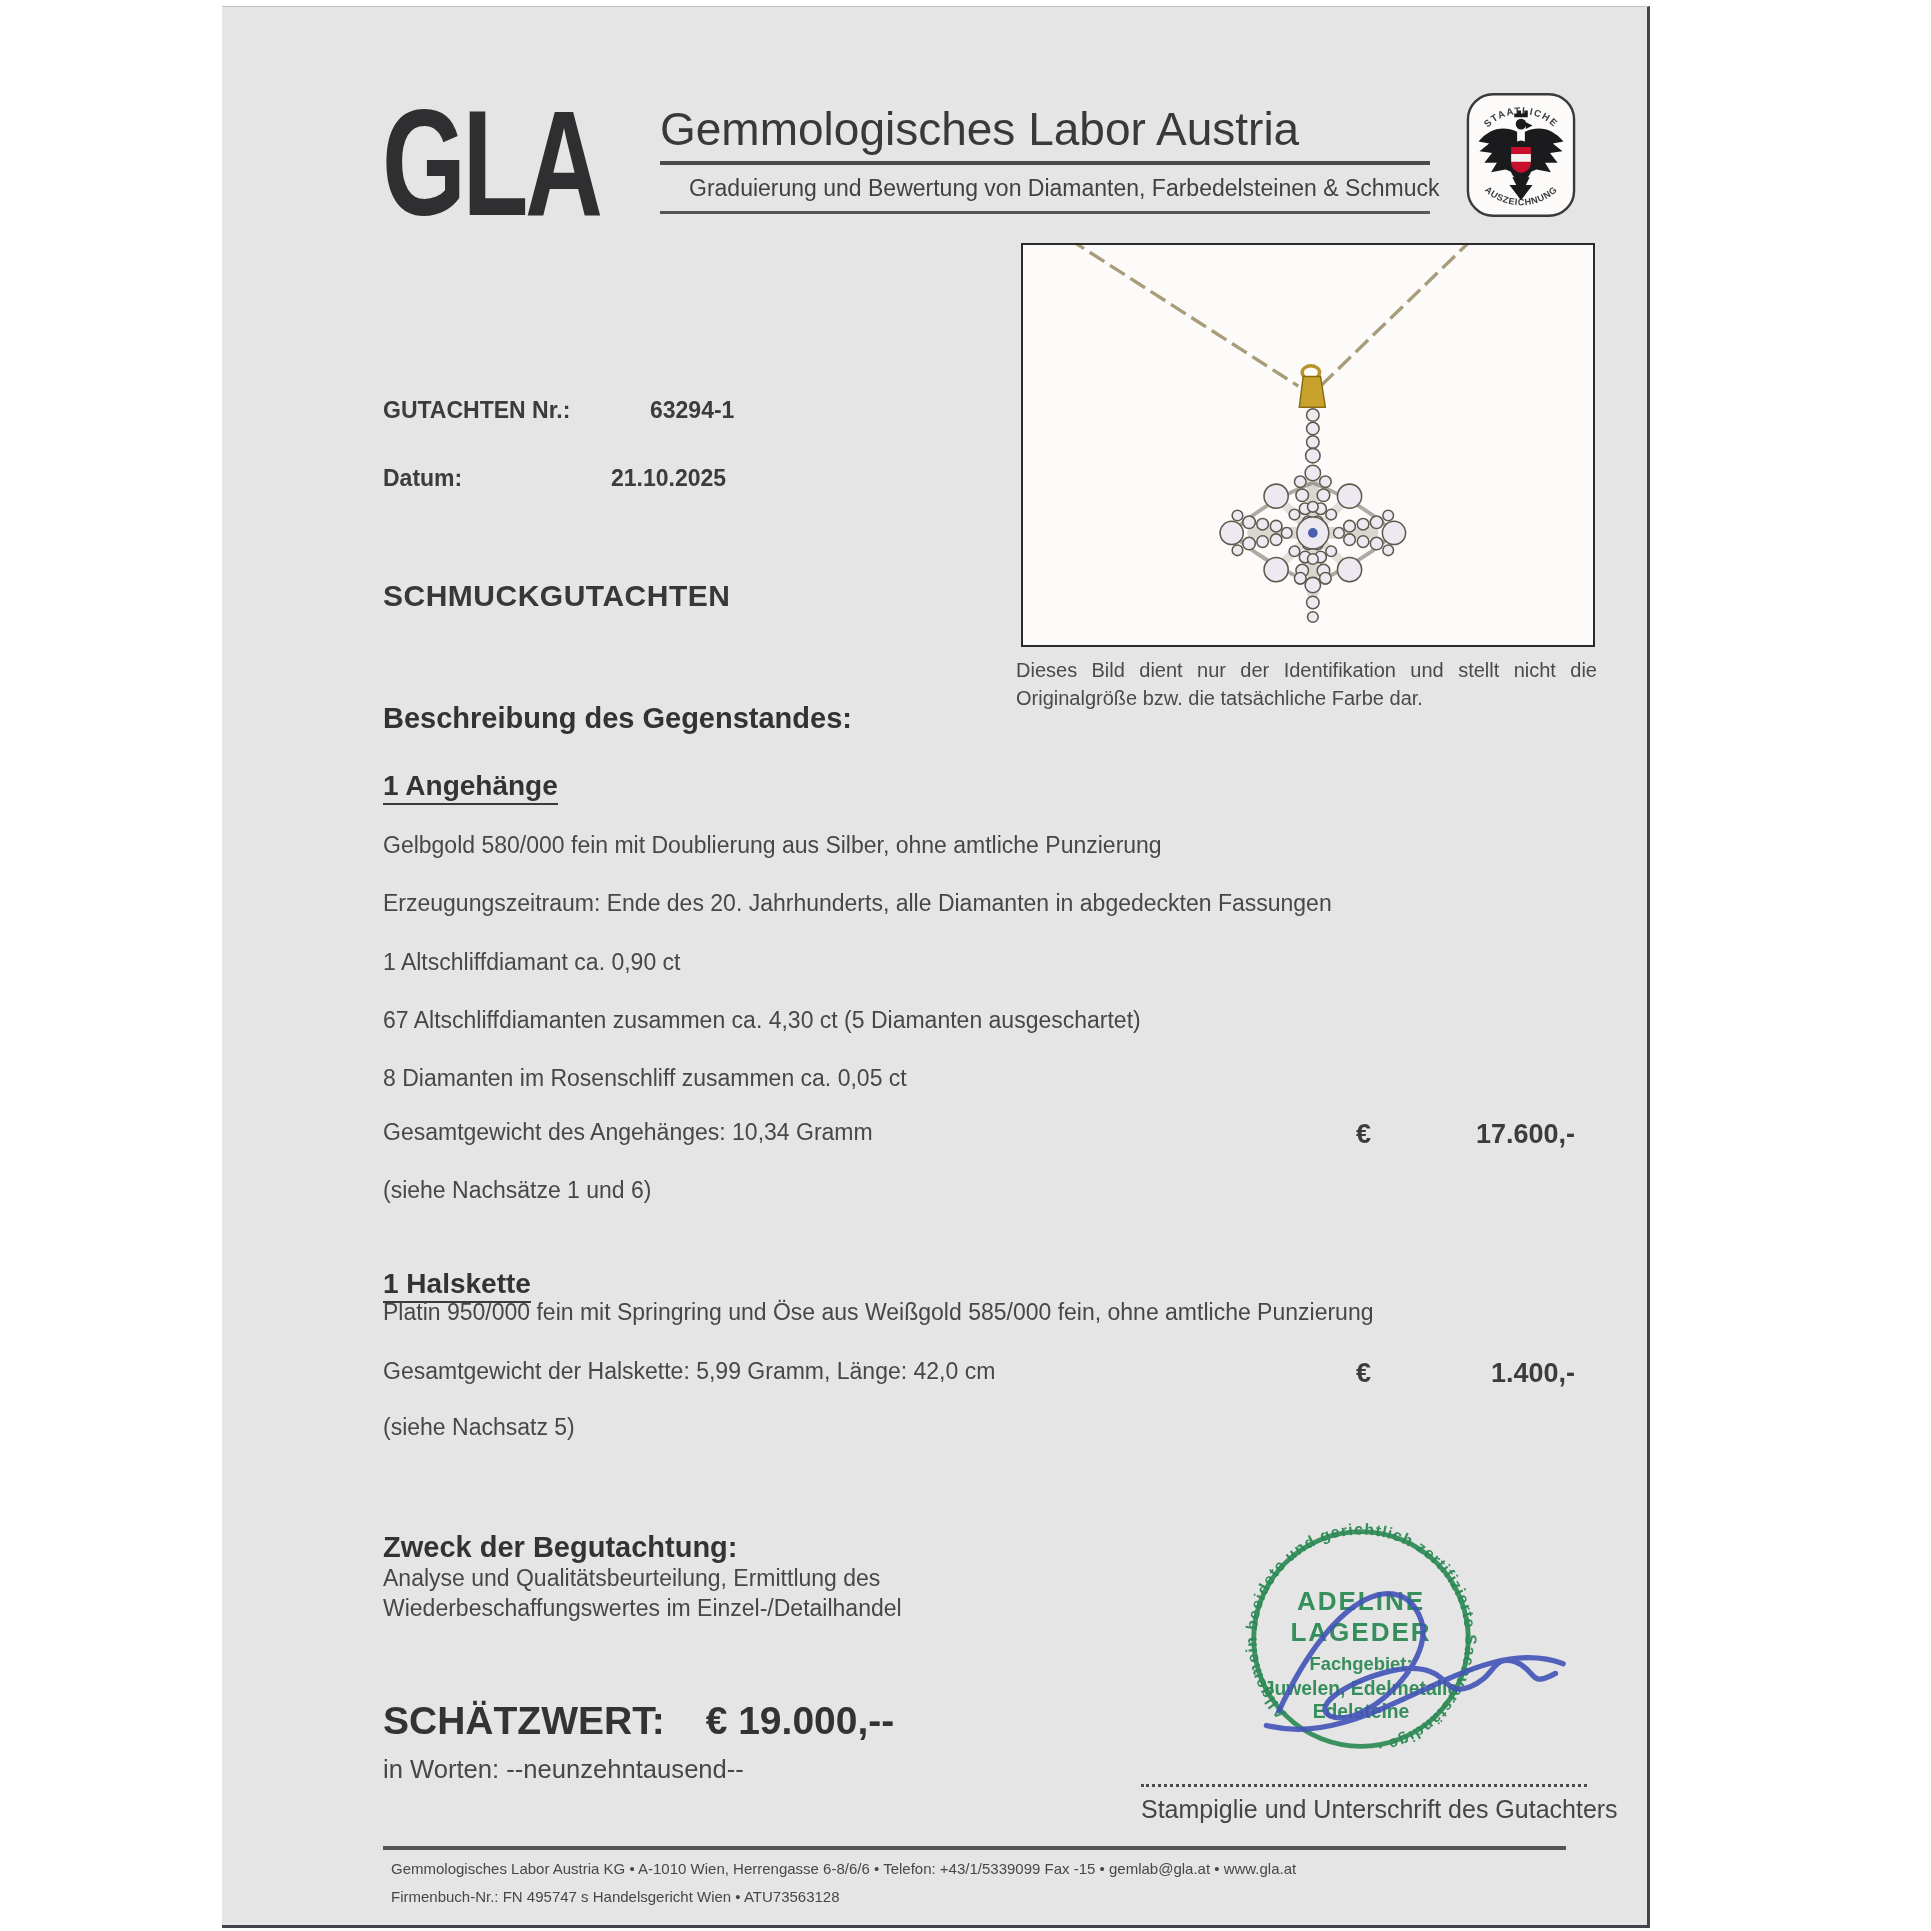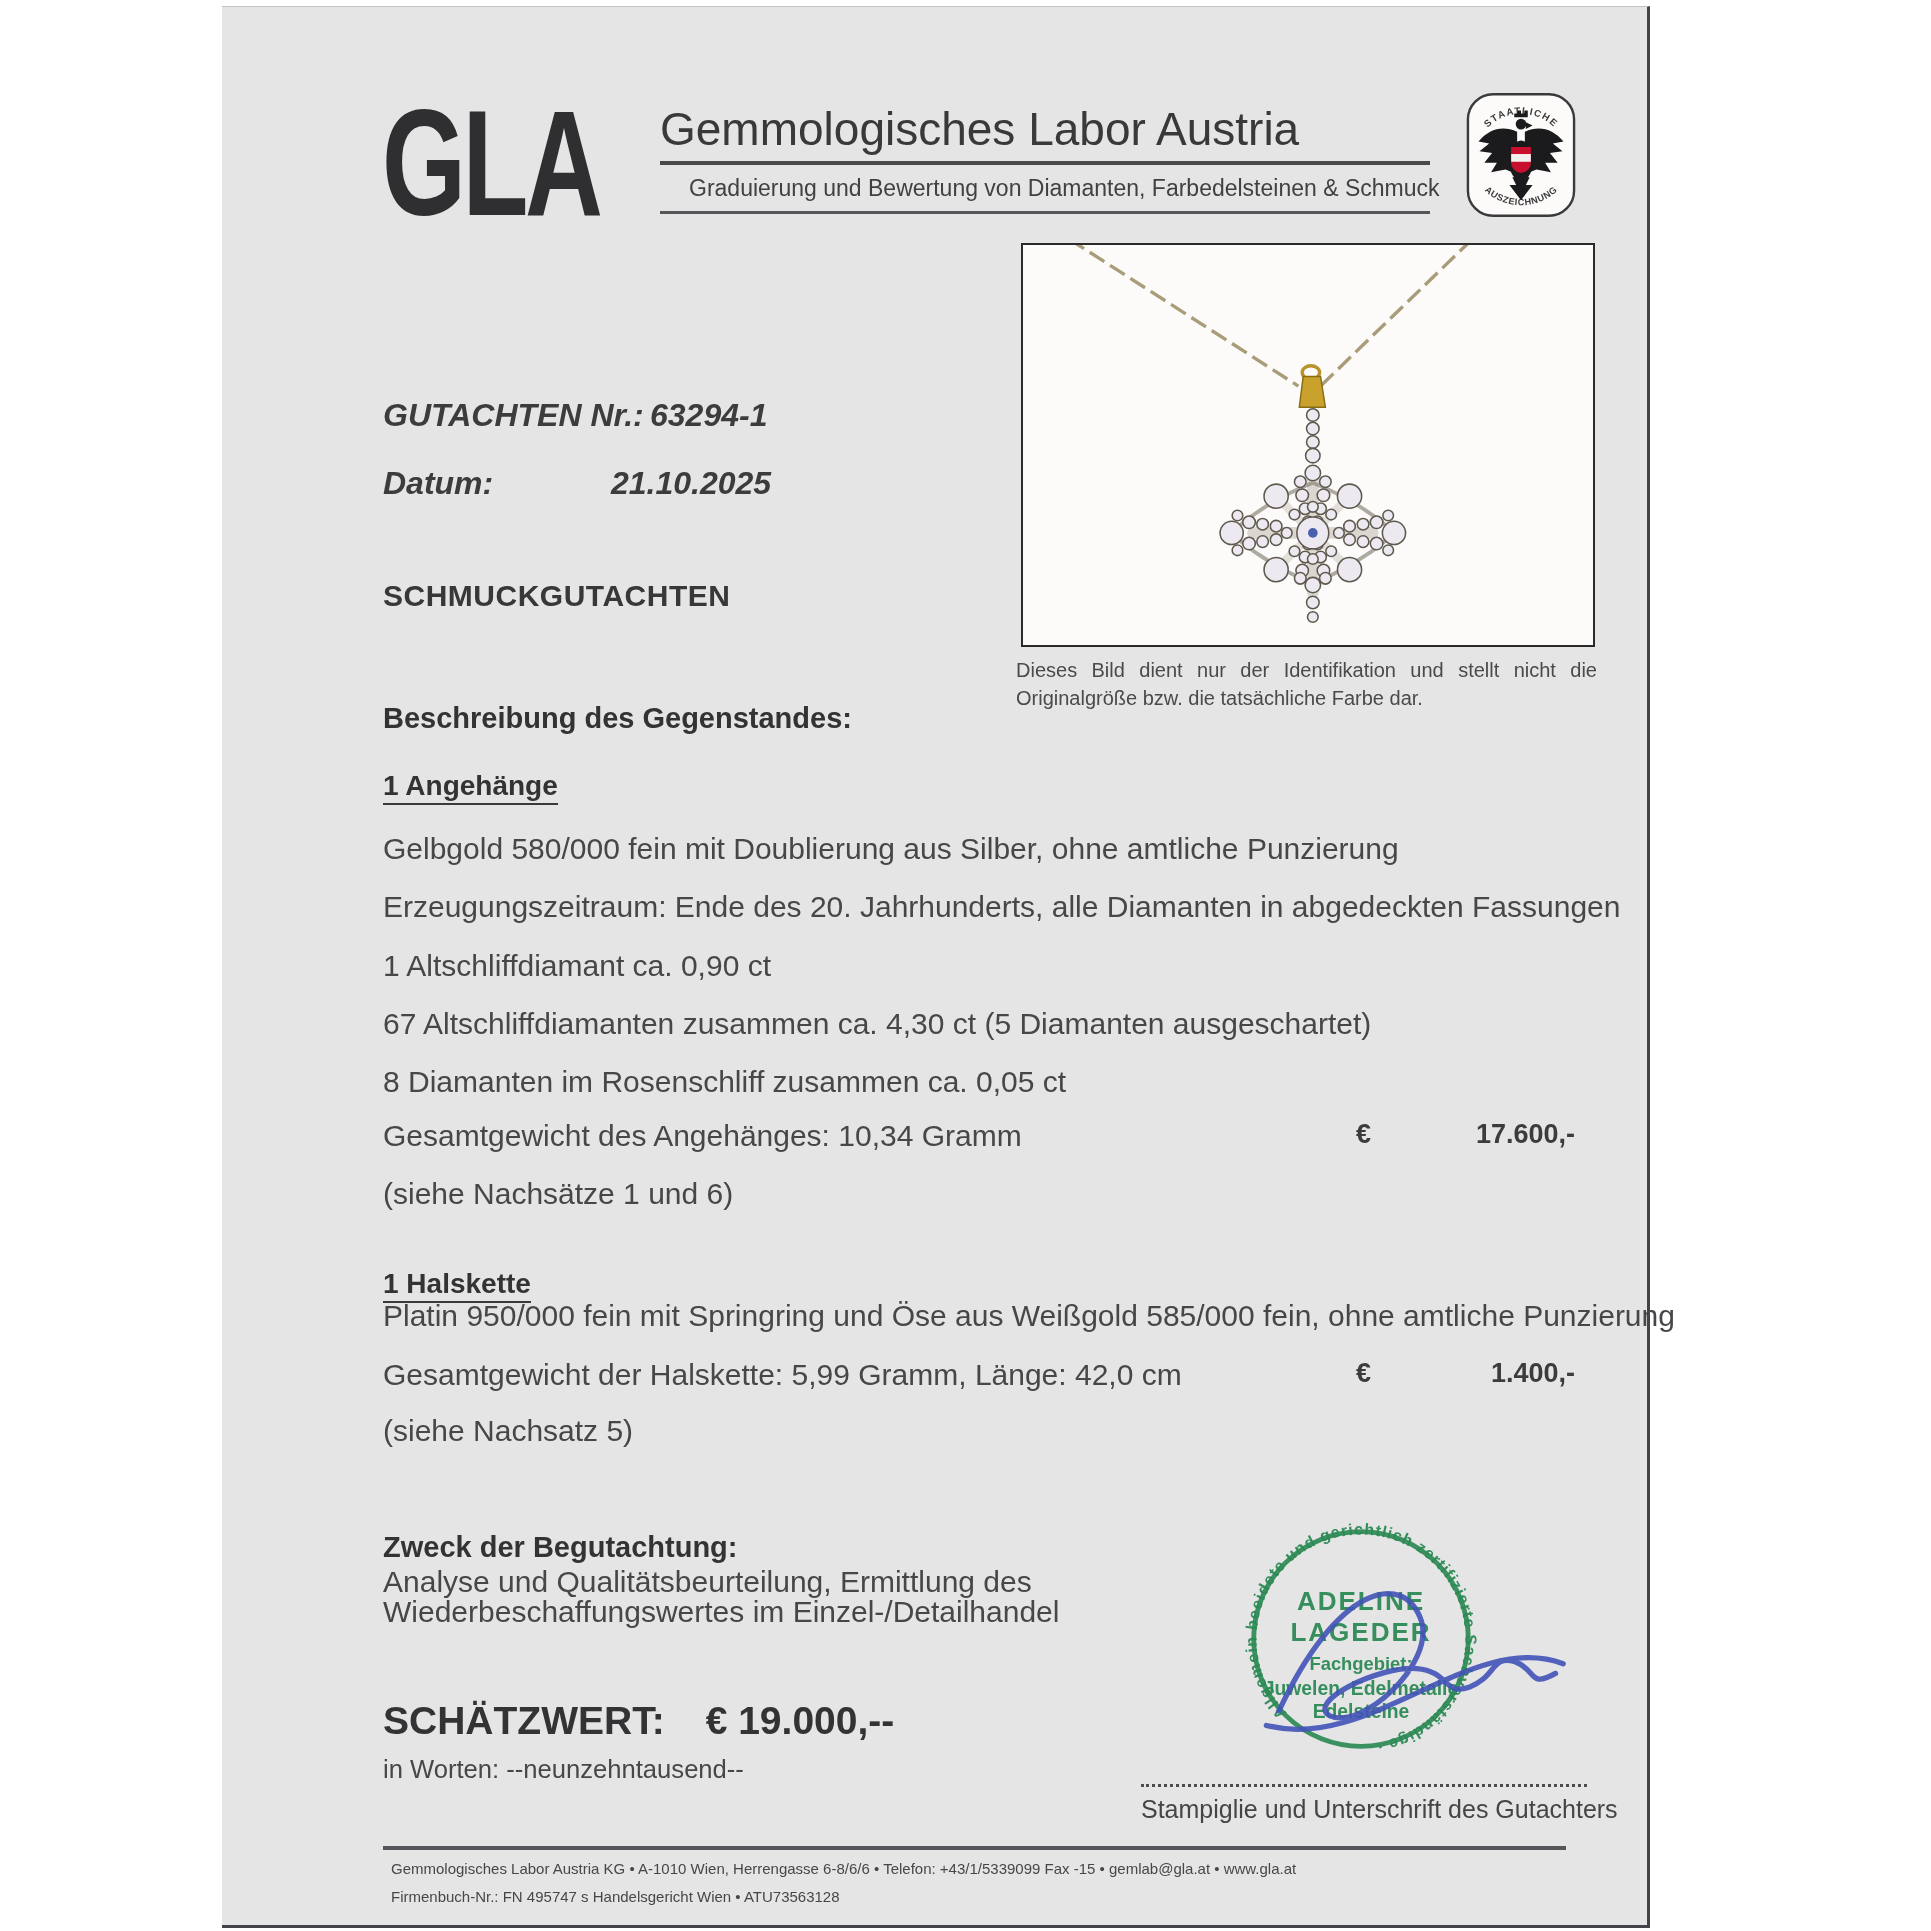--- a/index.html
+++ b/index.html
@@ -10,28 +10,28 @@
   .abs{position:absolute;}
   
   .logo{left:160px;top:81px;font-size:150px;font-weight:700;letter-spacing:-4.8px;color:#2f2f31;
         transform:scaleX(.72);transform-origin:left top;line-height:1;}
   .title{left:438px;top:95px;font-size:46px;color:#39393b;white-space:nowrap;}
   .rule1{left:438px;top:154px;width:770px;height:3.9px;background:#4a4a4c;}
   .subtitle{left:438px;top:168px;font-size:23px;color:#414143;white-space:nowrap;margin-left:29px;}
   .rule2{left:438px;top:204px;width:770px;height:2.9px;background:#55555a;}
   .badge{left:1244px;top:85px;width:110px;height:126px;}
   
-  .metaLabel{font-size:32px;font-weight:700;color:#3c3c3e;white-space:nowrap;font-style:italic;}
+  .metaLabel{font-size:23px;font-weight:700;color:#3c3c3e;white-space:nowrap;}
   .doc-title{left:161px;top:572px;font-size:30px;font-weight:700;letter-spacing:0.5px;color:#38383a;}
   
   .photo{left:799px;top:236px;width:570px;height:400px;border:2.9px solid #2a2a2a;background:#fcfbf9;}
   .caption{left:794px;top:649px;width:581px;font-size:20px;line-height:1.42;color:#4a4a4c;text-align:justify;}
   
   .h30{font-size:29px;font-weight:700;color:#333335;white-space:nowrap;}
-  .t27{font-size:30px;color:#474749;white-space:nowrap;}
+  .t27{font-size:23px;color:#474749;white-space:nowrap;}
   .itemTitle{font-size:28px;font-weight:700;color:#333335;border-bottom:2.9px solid #3a3a3c;padding-bottom:1.9px;white-space:nowrap;}
   .priceRow{left:161px;width:1192px;height:35px;}
   .priceRow .cur{position:absolute;left:973px;top:0;font-size:27px;font-weight:700;color:#3c3c3e;}
   .priceRow .amt{position:absolute;right:0;top:0;font-size:27px;font-weight:700;color:#3c3c3e;margin-left:44px;}
   .priceRow .wt{position:absolute;left:0;top:0;}
   
   .schaetz{left:161px;top:1692px;display:flex;gap:41px;font-size:39px;font-weight:700;color:#333335;white-space:nowrap;}
   
   .dotline{left:919px;top:1777px;width:446px;border-top:3.9px dotted #4c4c4e;height:0;}
   .stampcap{left:919px;top:1788px;width:446px;font-size:25px;color:#454547;text-align:center;white-space:nowrap;}

